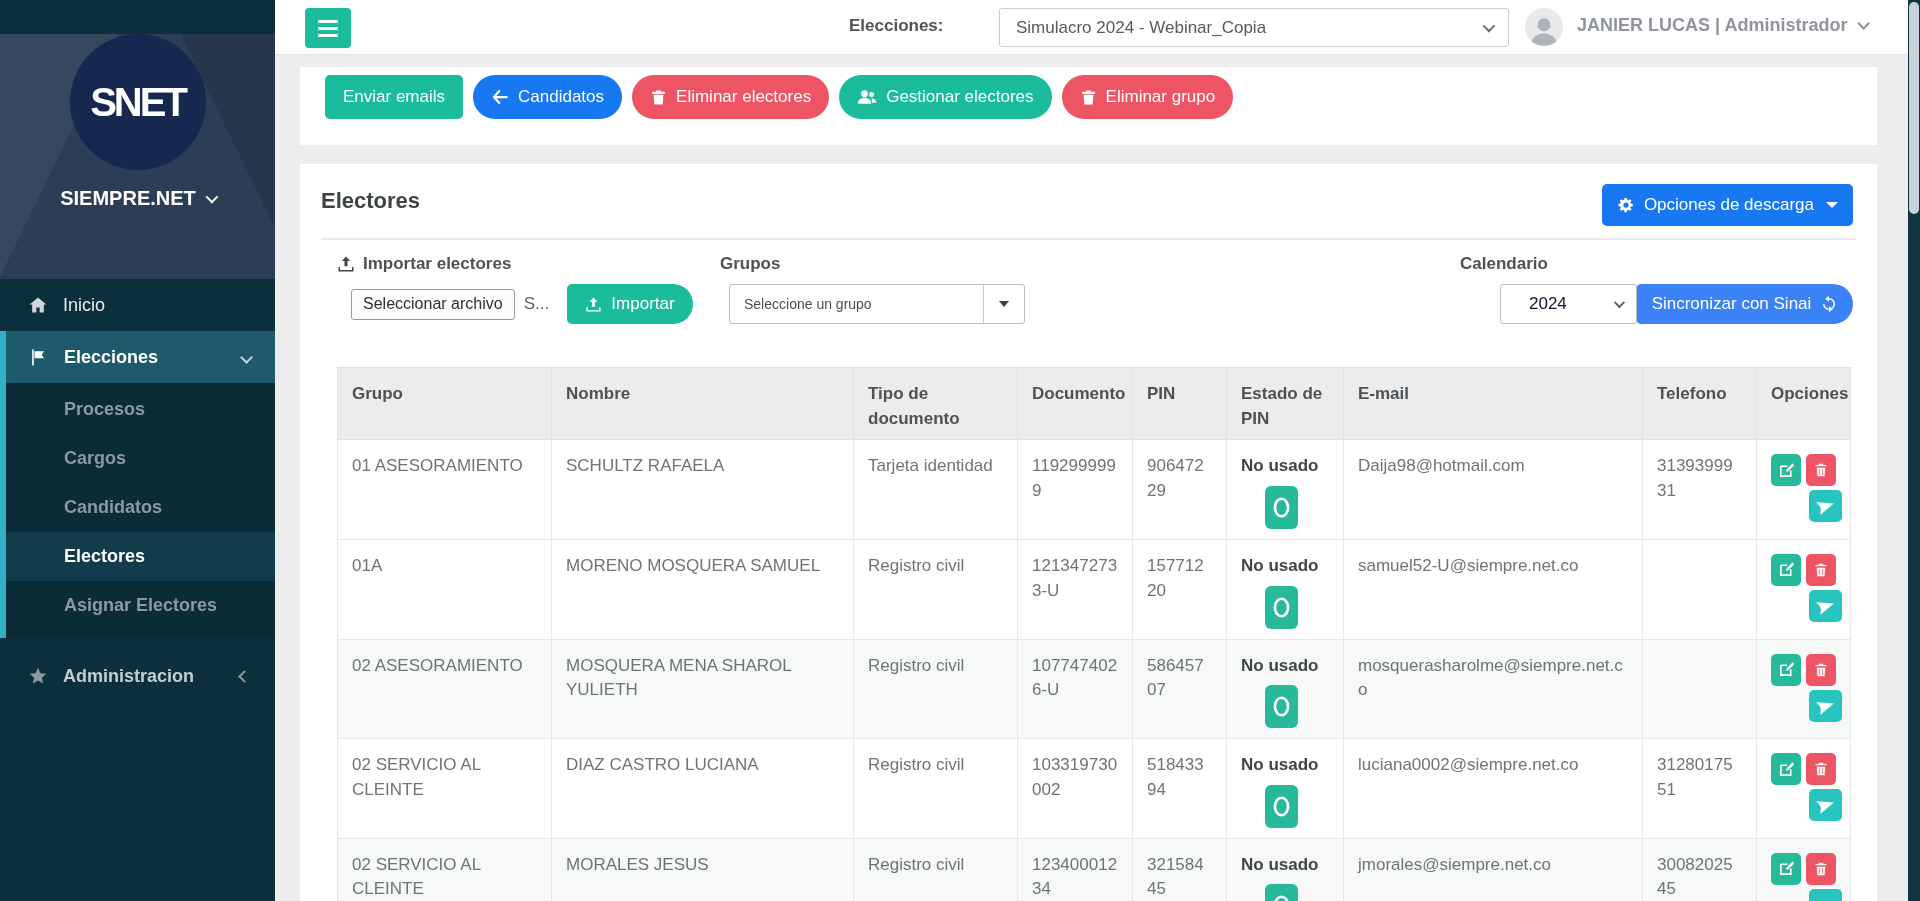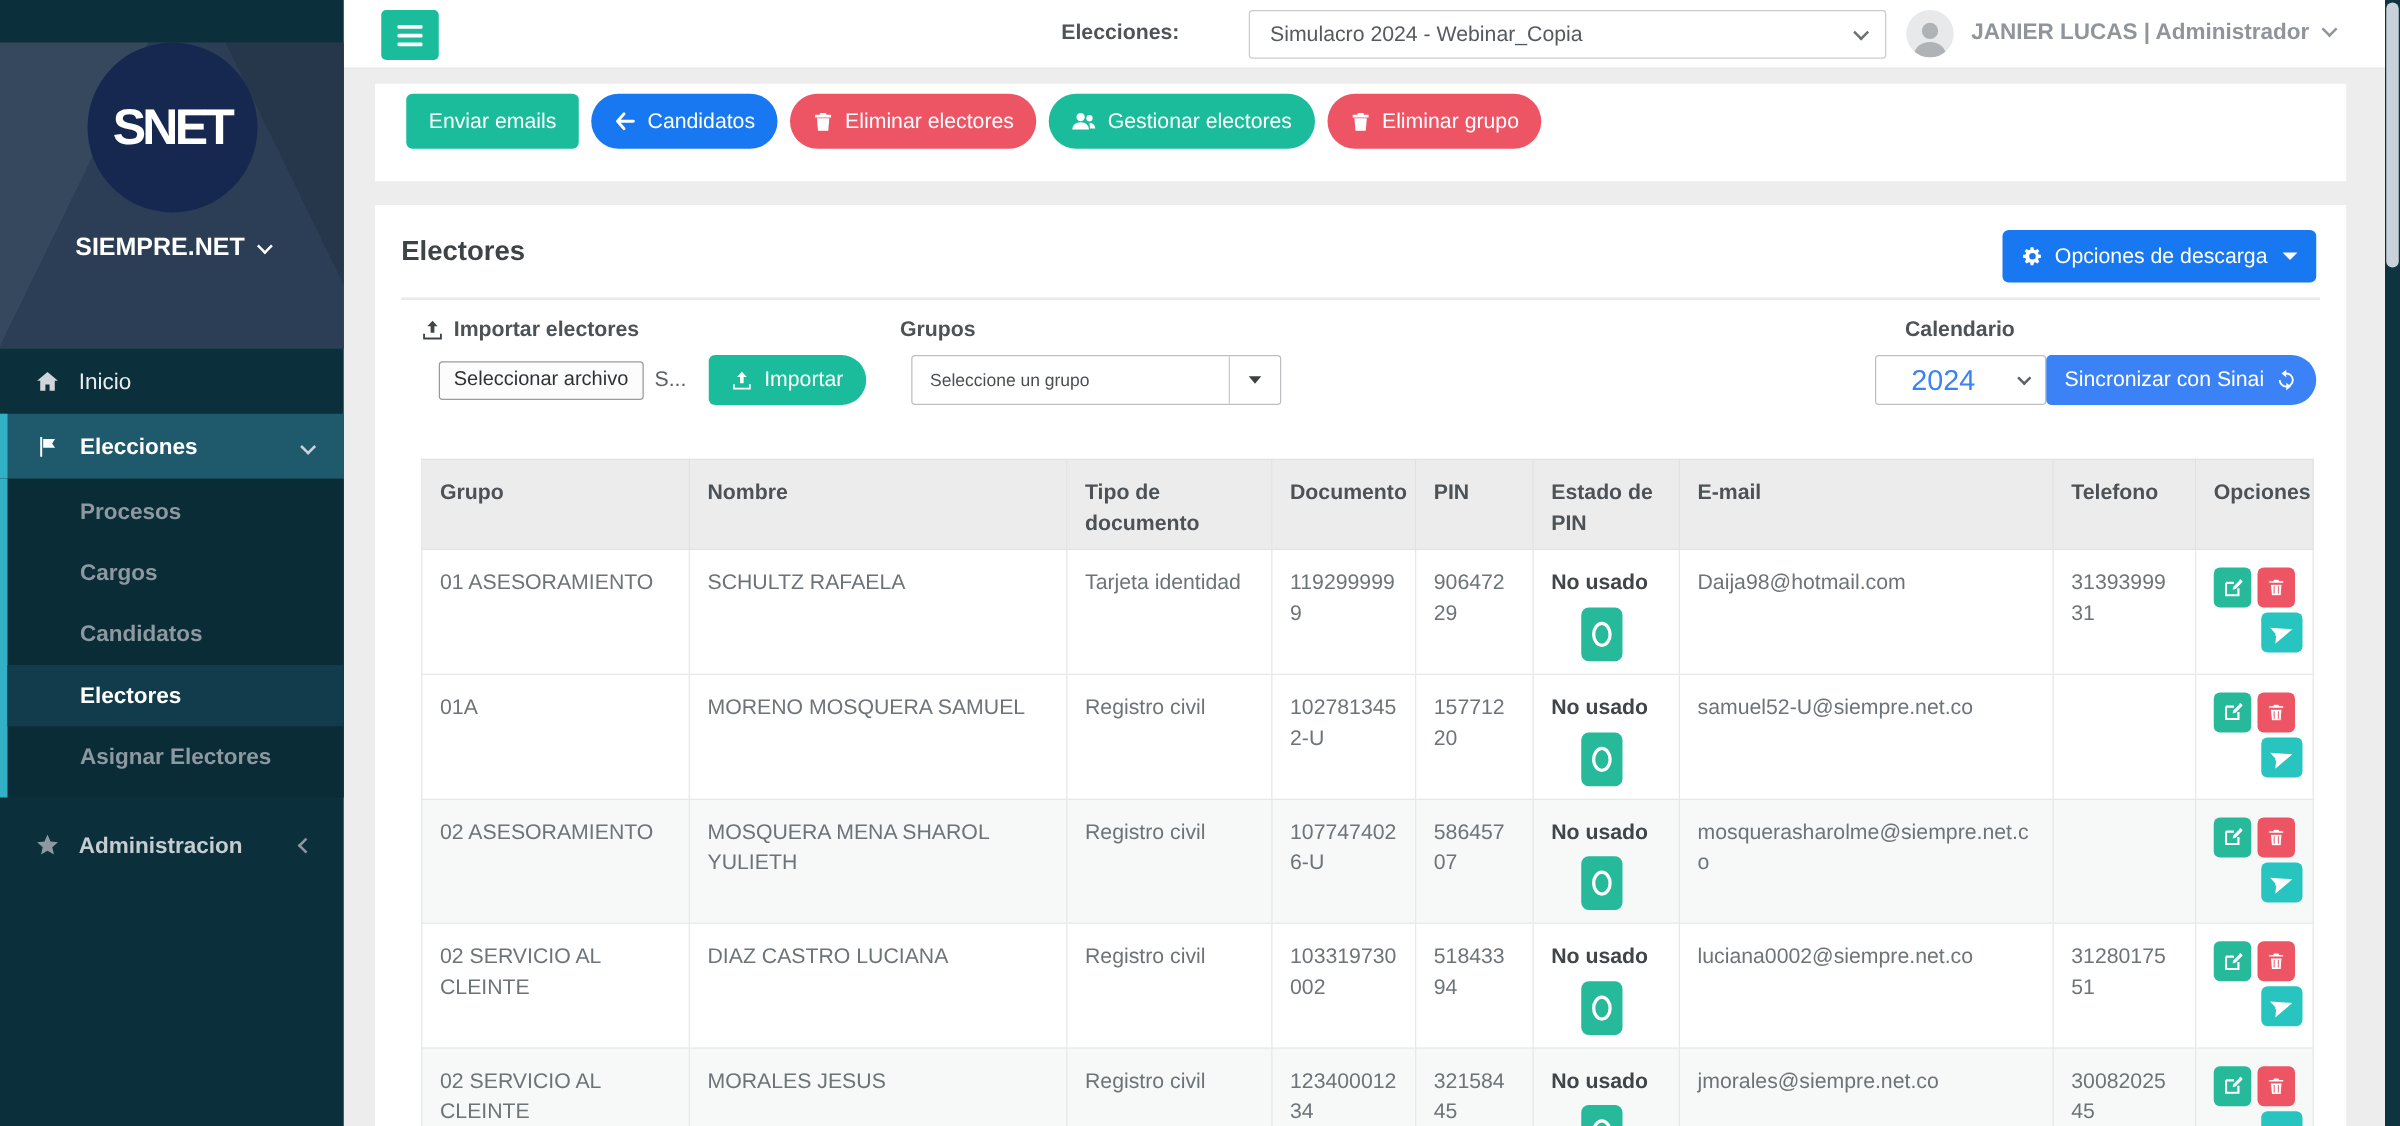--- a/index.html
+++ b/index.html
@@ -71,41 +71,41 @@
   .panel-title { position:absolute; left:21px; top:24px; font-size:22px; font-weight:600; color:#3e4346; }
   .download-btn { position:absolute; right:24px; top:20px; height:42px; background:#1778f2; color:#fff;
     border:none; border-radius:5px; font-size:17px; font-family:inherit; display:inline-flex; align-items:center;
     gap:9px; padding:0 15px; cursor:pointer; }
   .caret-down-sm { width:0; height:0; border-left:6px solid transparent; border-right:6px solid transparent;
     border-top:6px solid #fff; display:inline-block; margin-left:3px; }
   .title-divider { position:absolute; left:21px; right:21px; top:74px; border-bottom:2px solid #e6e9ed; }
 
   .field-label { position:absolute; top:90px; font-size:17px; font-weight:bold; color:#4d5256;
     display:flex; align-items:center; gap:8px; }
-  .lbl-import { left:37px; } .lbl-groups { left:420px; } .lbl-cal { left:1224px; }
+  .lbl-import { left:37px; } .lbl-groups { left:420px; } .lbl-cal { left:1160px; }
 
   .file-group { position:absolute; left:37px; top:120px; height:40px; display:flex; align-items:center; }
   .file-btn { height:31px; padding:0 11px; background:#fcfcfc; border:1px solid #9a9a9a; border-radius:3px;
     font-size:16px; color:#2e3234; font-family:inherit; cursor:pointer; margin-left:14px; }
   .file-status { margin-left:9px; font-size:17px; color:#5c6164; }
   .import-btn { position:absolute; left:267px; top:120px; width:126px; height:40px; background:#1abc9c;
     border:none; border-radius:5px 20px 20px 5px; color:#fff; font-size:17px; font-family:inherit;
     display:inline-flex; align-items:center; justify-content:center; gap:9px; cursor:pointer; }
 
   .group-select { position:absolute; left:429px; top:120px; width:296px; height:40px; background:#fff;
     border:1px solid #bcbfc2; border-radius:3px; display:flex; align-items:center; cursor:pointer; }
   .group-select .g-text { font-size:14px; color:#4a4f52; padding-left:14px; }
   .group-select .g-caret-box { margin-left:auto; width:41px; height:100%; border-left:1px solid #c8cbce;
     display:flex; align-items:center; justify-content:center; }
   .tri-down { width:0; height:0; border-left:5px solid transparent; border-right:5px solid transparent;
     border-top:6px solid #3c4144; }
 
   .year-select { position:absolute; left:1200px; top:120px; width:137px; height:40px; background:#fff;
     border:1px solid #bcbfc2; border-radius:3px; display:flex; align-items:center; padding:0 14px 0 28px; cursor:pointer; }
-  .year-select .y-text { font-size:23px; color:#3b82f6;text-align:center; }
+  .year-select .y-text { font-size:17px; color:#0f172a;text-align:center; }
   .year-select .sel-chev { margin-left:auto; width:8px; height:8px; border-right:2px solid #5c6164;
     border-bottom:2px solid #5c6164; transform:rotate(45deg) translateY(-2px); }
   .sync-btn { position:absolute; left:1337px; top:120px; width:216px; height:40px; background:#3b82f6;
     border:none; border-radius:4px 20px 20px 4px; color:#fff; font-size:17px; font-family:inherit;
     display:inline-flex; align-items:center; justify-content:center; gap:9px; cursor:pointer; }
 
   
   .tbl-wrap { position:absolute; left:37px; top:203px; }
   table.electors { border-collapse:collapse; table-layout:fixed; width:1513px; background:#fff; }
   table.electors th { background:#ececed; color:#4c5256; font-size:17px; font-weight:bold; text-align:left;
@@ -360,21 +360,21 @@
           <path fill="#fff" d="M1 21L23 12 1 3l4 9-4 9zm4.7-9l-2.3 5.3L19 12 3.4 6.7 5.7 12z"></path>
           <path fill="#fff" d="M4 11h10v2H4z"></path>
         </svg>
       </button>
     </td>
   </tr>
             <tr>
     <td>01A</td>
     <td>MORENO MOSQUERA SAMUEL</td>
     <td>Registro civil</td>
-    <td>1027813452-U</td>
+    <td>1213472733-U</td>
     <td>15771220</td>
     <td>
       <div class="pin-state">No usado</div>
       <button class="pin-btn">
         <svg viewBox="0 0 24 28" width="21" height="25">
           <ellipse cx="12" cy="14" rx="7.5" ry="10" fill="none" stroke="#fff" stroke-width="3"></ellipse>
         </svg>
       </button>
     </td>
     <td>samuel52-U@siempre.net.co</td>

